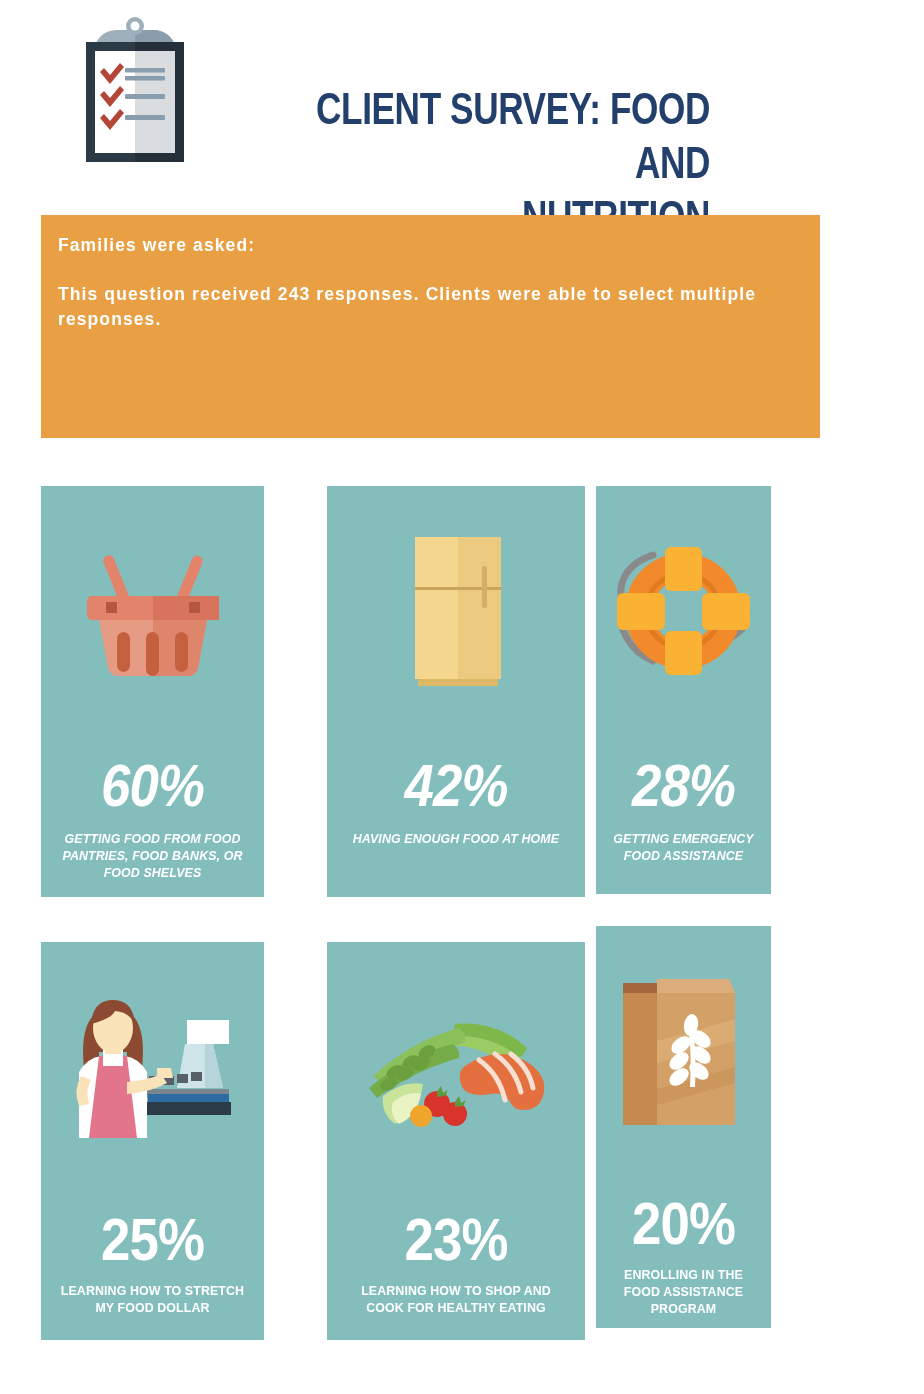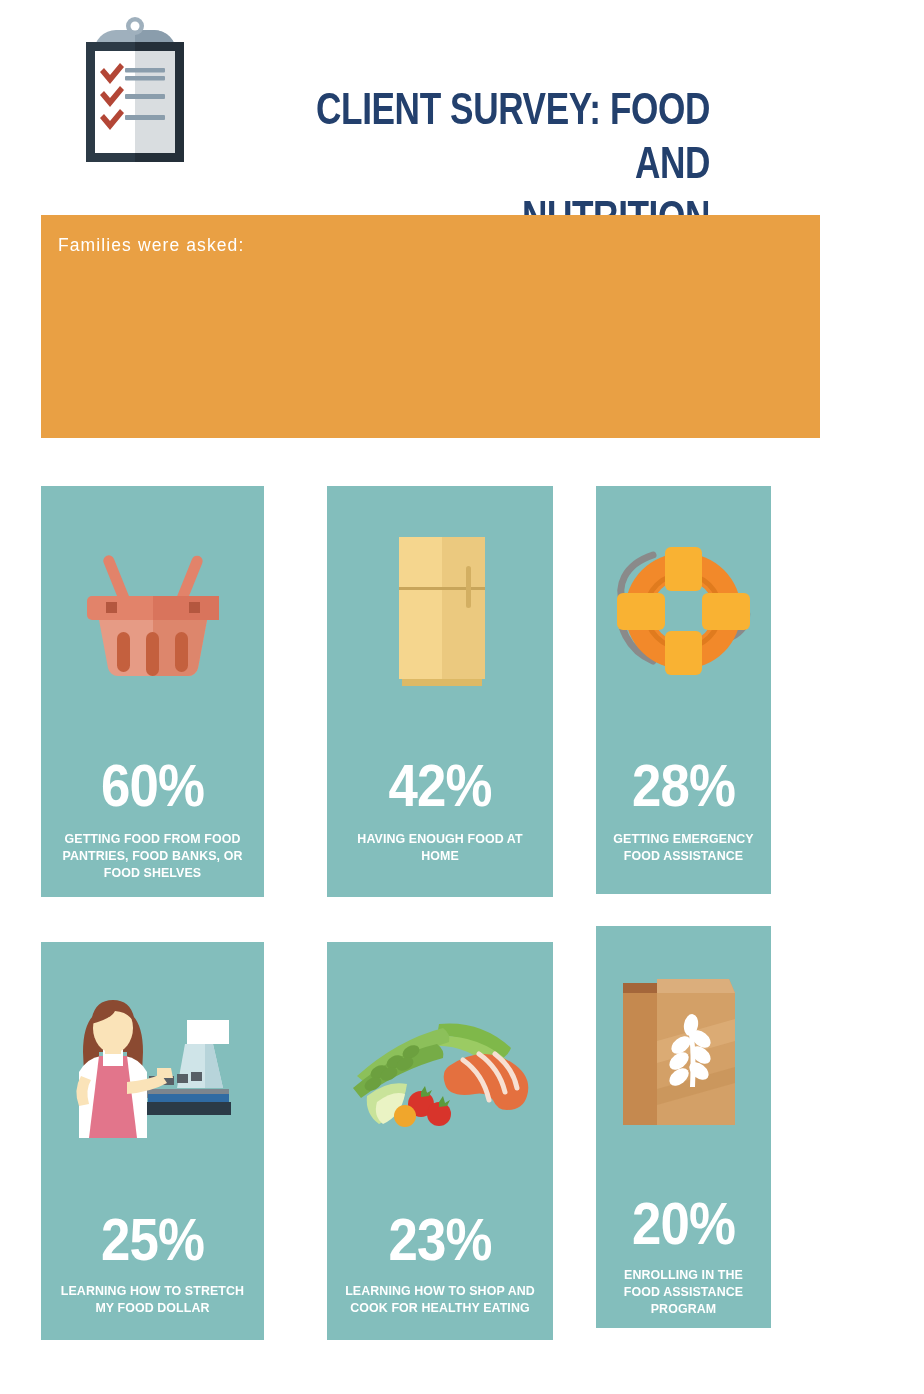--- a/index.html
+++ b/index.html
@@ -59,21 +59,21 @@
     box-sizing: border-box;
     padding: 18px 20px 0 17px;
   }
   .question-line {
     color: #ffffff;
     font-family: "Liberation Sans", sans-serif;
     font-size: 17.5px;
     line-height: 25px;
     letter-spacing: 1.1px;
     margin: 0 0 24px 0;
-    font-weight: normal;
+    font-weight: bold;
   }
   .question-line.q-last { margin-bottom: 0; }
 
   
   .card-grid {
     position: absolute;
     left: 0;
     top: 470px;
     width: 924px;
   }
@@ -115,30 +115,30 @@
     color: #ffffff;
     font-family: "Liberation Sans Narrow", "Liberation Sans", sans-serif;
     font-weight: bold;
     font-size: 13.5px;
     line-height: 17px;
     letter-spacing: 0.1px;
     transform: scaleX(0.92);
   }
 
   
-  .card-r1 { top: 16px; height: 411px; }
+  .card-r1 { top: 16px; height: 411px; font-style: italic; }
   .card-r1 .card-pct { top: 270px; }
   .card-r1 .card-caption { top: 344px; }
   
   .card-r2 { top: 472px; height: 398px; }
   .card-r2 .card-pct { top: 268px; }
   .card-r2 .card-caption { top: 340px; }
 
   .col-1 { left: 41px; width: 223px; }
-  .col-2 { left: 327px; width: 226px; }
+  .col-2 { left: 327px; width: 258px; }
   .col-3 { left: 596px; width: 175px; }
 
   .card-3.card-r1 { height: 408px; }
   .card-6.card-r2 { top: 456px; height: 402px; }
 
   svg { display: block; overflow: visible; }
 </style>
 </head>
 <body>
 
@@ -167,20 +167,21 @@
       <path d="M26 100 l6 7 l10 -12 l4 4 l-14 17 l-10 -12 z" fill="#B34636"></path>
     </svg>
   </div>
 
   <div class="page-title">CLIENT SURVEY:  FOOD AND
 NUTRITION</div>
 </div>
 
 <div class="question-box">
   <p class="question-line">Families were asked:</p>
+  <p class="question-line q-last">This question received 243 responses. Clients were able to select multiple responses.</p>
 </div>
 
 <div class="card-grid">
 
   <div class="stat-card card-1 card-r1 col-1">
     <div class="card-icon">
       <svg width="160" height="150" viewBox="0 0 160 150">
         <g>
           <rect x="38" y="18" width="11" height="52" rx="5.5" fill="#E2836A" transform="rotate(-22 43 44)"></rect>
           <rect x="111" y="18" width="11" height="52" rx="5.5" fill="#E2836A" transform="rotate(22 116 44)"></rect>

